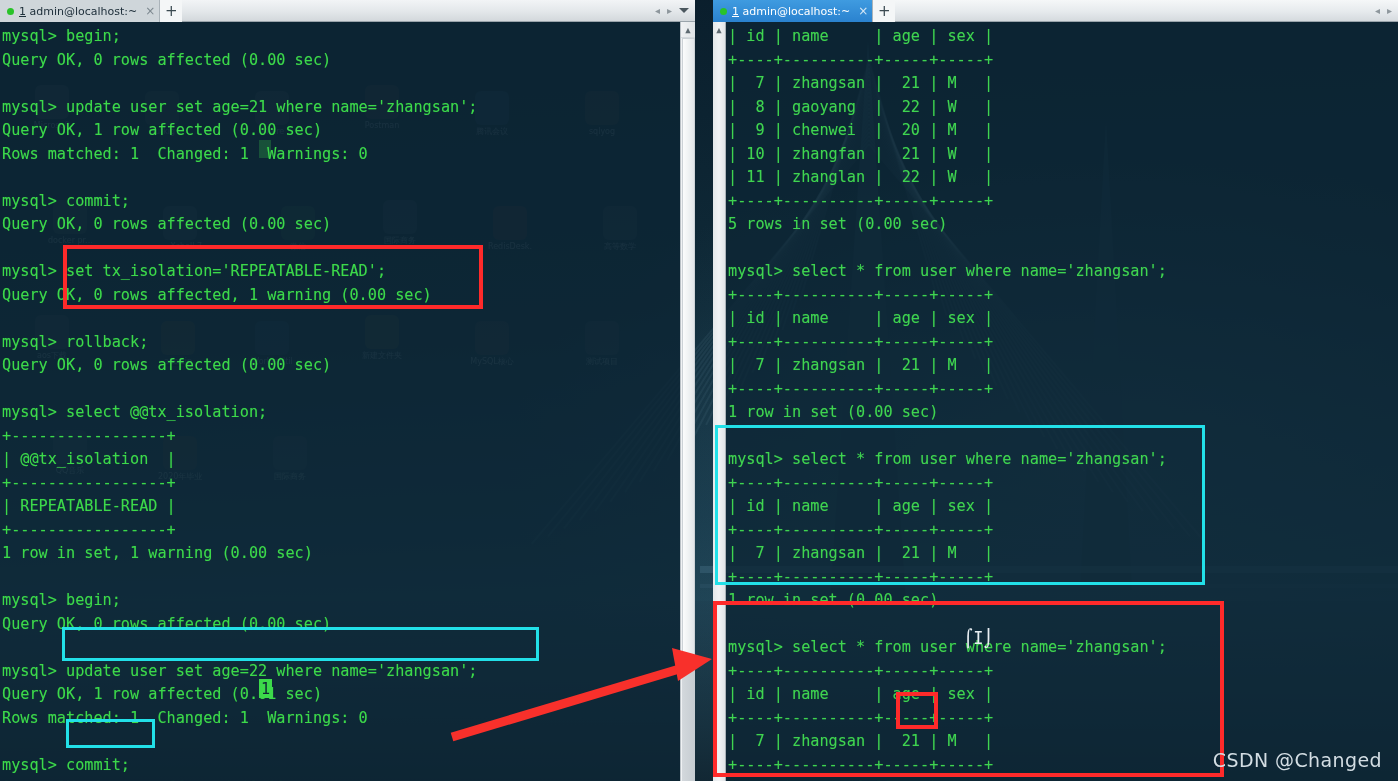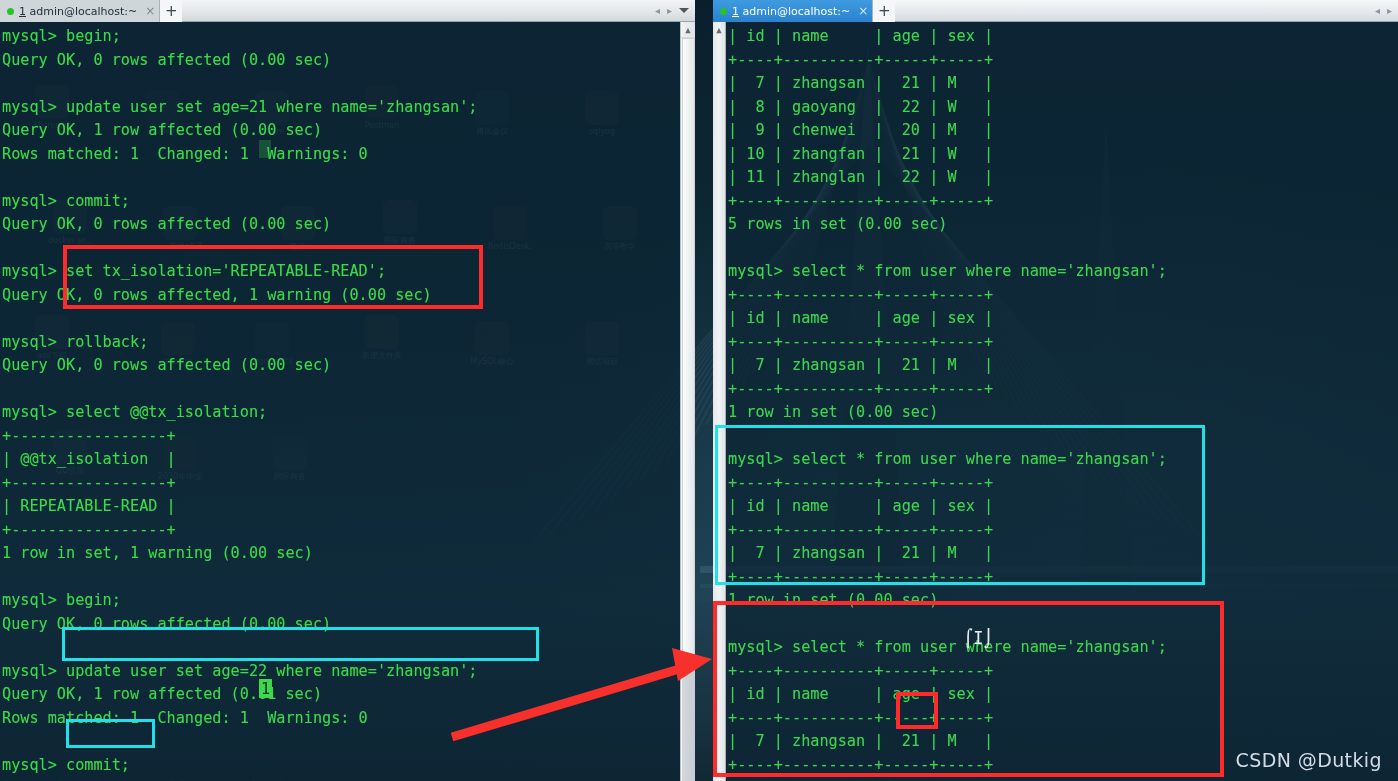--- a/index.html
+++ b/index.html
@@ -542,14 +542,14 @@
     <polygon points="712,659 672,648 678,681" fill="#f8302b"></polygon>
   </svg>
 
   <div style="position:absolute; left:259px; top:679px; width:13px; height:19px; background:#3cd94a;"></div>
   <div style="position:absolute; left:261px; top:680px; font-family:'DejaVu Sans Mono',monospace; font-size:15.2px; color:#0d2534;">1</div>
 
   <div style="position:absolute; left:259px; top:140px; width:12px; height:18px; background:rgba(60,217,74,0.25);"></div>
 
   <div class="cursor-ibeam" style="left:963px; top:628px;">⌠I⌡</div>
 
-  <div class="watermark">CSDN @Dutkig</div>
+  <div class="watermark">CSDN @Changed</div>
 </div>
 
 </body></html>

